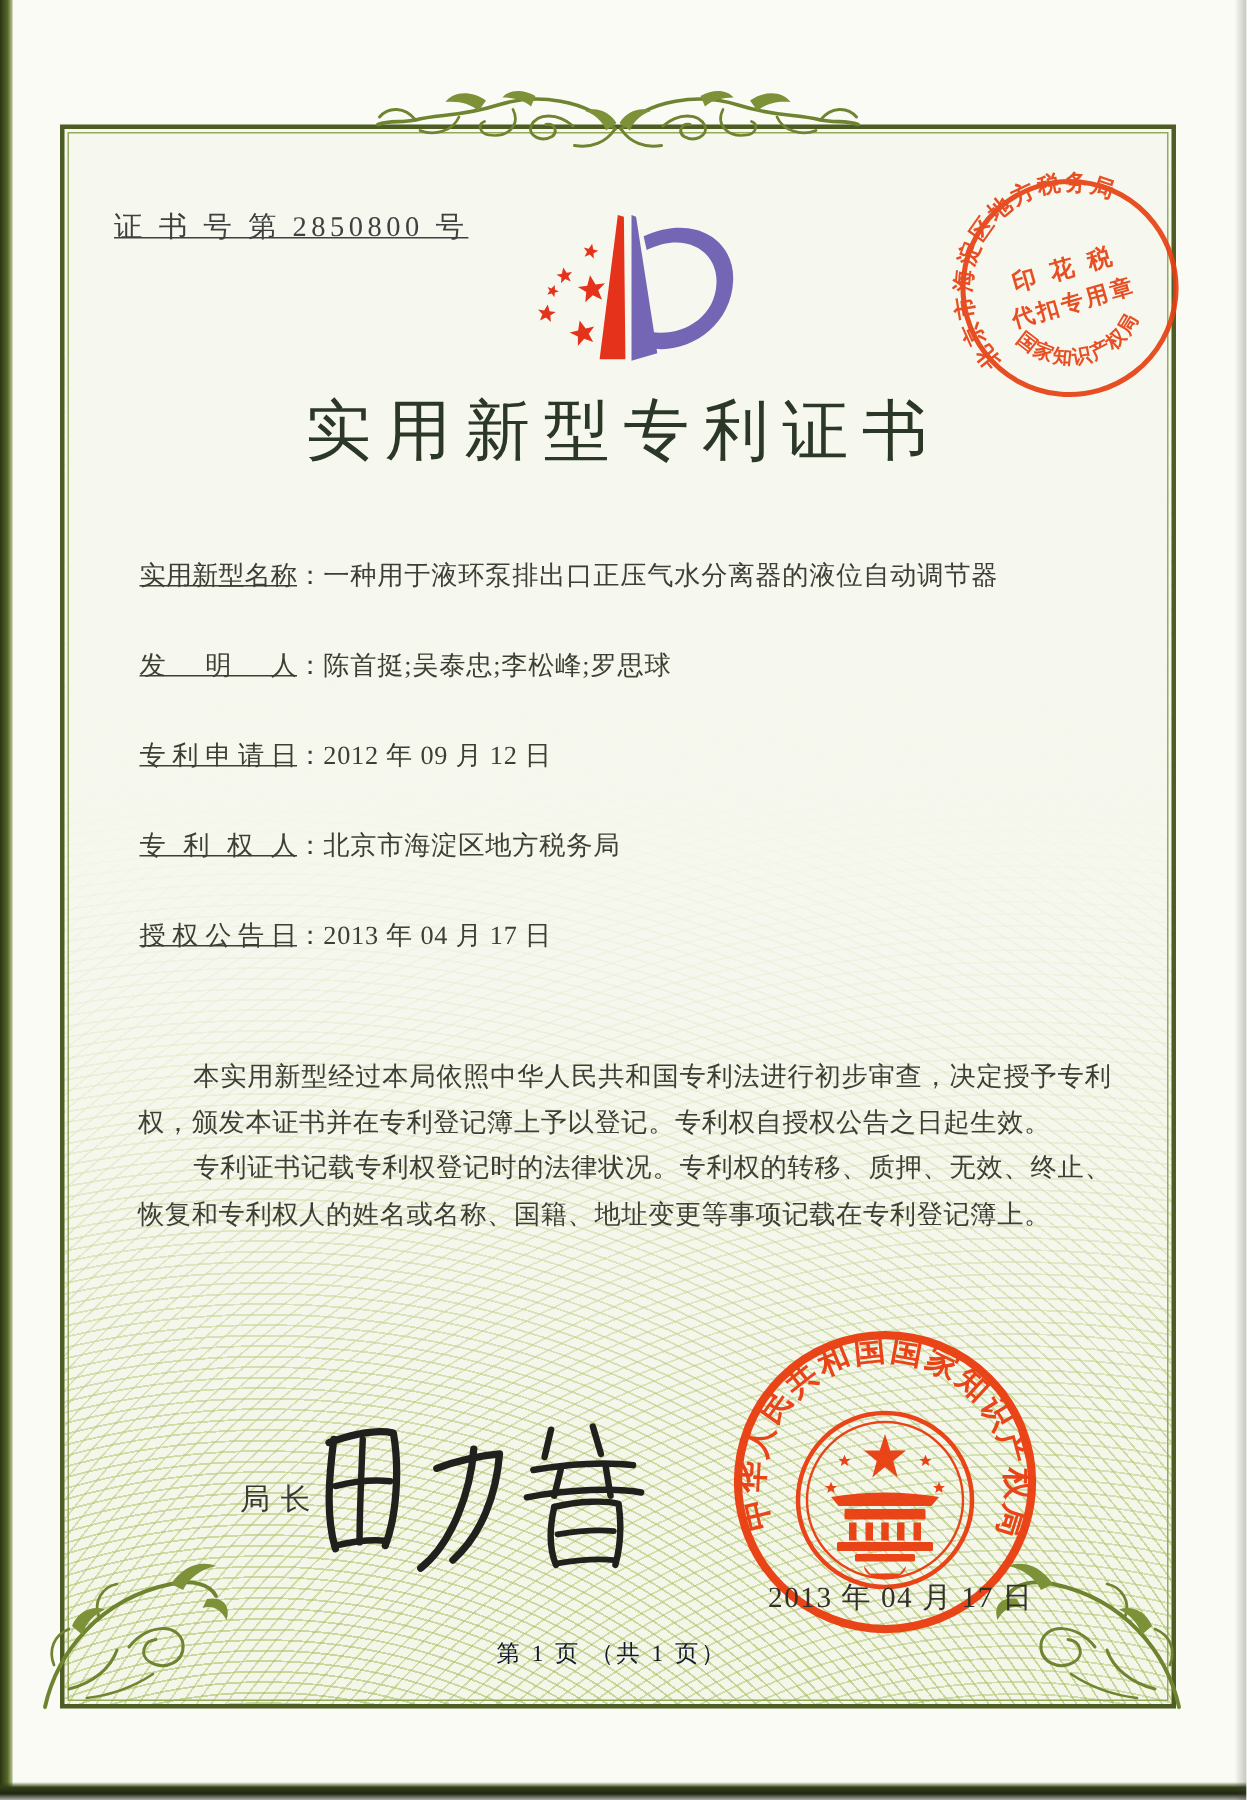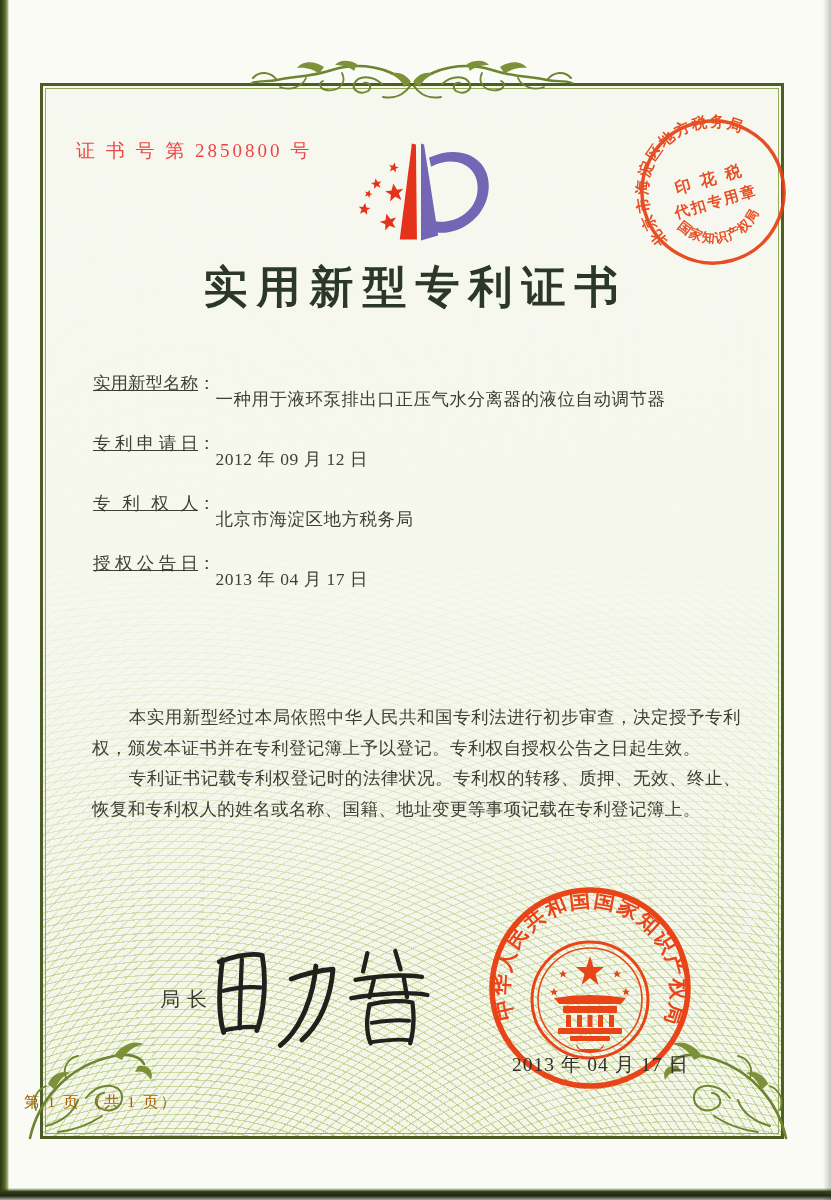--- a/index.html
+++ b/index.html
@@ -29,49 +29,49 @@
       repeating-radial-gradient(circle at 86% 136%,rgba(164,188,88,.45) 0px,rgba(164,188,88,.45) 1.2px,rgba(0,0,0,0) 1.2px,rgba(0,0,0,0) 8px),
       #f4f6ea;
   }
   .frame::before{content:"";position:absolute;inset:2px;border:1.5px solid #96a85a;pointer-events:none;}
 
   .ornament-top{position:absolute;left:242px;top:54px;z-index:3;}
   .flourish{position:absolute;z-index:3;}
   .flourish-bl{left:22px;top:1014px;}
   .flourish-br{left:664px;top:1014px;transform:scaleX(-1);}
 
-  .cert-no{position:absolute;left:76px;top:138px;font-size:19px;color:#ef4444;letter-spacing:3px;z-index:4;}
+  .cert-no{position:absolute;left:76px;top:138px;font-size:19px;color:#404040;letter-spacing:3px;z-index:4;text-decoration:underline;}
 
   .logo{position:absolute;left:336px;top:131px;z-index:4;}
 
   .title{
     position:absolute;left:0;right:0;top:258px;margin:0;text-align:center;
-    font-size:44px;font-weight:bold;color:#2c3827;letter-spacing:9px;z-index:4;
+    font-size:44px;font-weight:normal;color:#2c3827;letter-spacing:9px;z-index:4;
   }
 
   .fields{position:absolute;left:93px;right:92px;top:371px;z-index:4;}
   .field-row{height:60px;font-size:17.5px;color:#3e3e34;line-height:25px;white-space:nowrap;}
   .field-label{display:inline-block;width:105px;text-align:justify;text-align-last:justify;vertical-align:top;text-decoration:underline;}
   .field-colon{display:inline-block;vertical-align:top;}
-  .field-value{display:inline-block;vertical-align:top;letter-spacing:.5px;white-space:normal;max-width:560px;margin-top:16px;}
+  .field-value{display:inline-block;vertical-align:top;letter-spacing:.5px;white-space:normal;max-width:560px;}
 
   .paragraphs{position:absolute;left:92px;right:90px;top:702px;z-index:4;}
   .paragraphs p{margin:0;font-size:17.5px;line-height:30.5px;color:#3e3e34;
     text-align:justify;text-indent:2.1em;letter-spacing:.4px;font-family:Liberation Serif, serif;}
 
   .sign-title{position:absolute;left:150px;top:986px;font-size:20px;color:#3a3a31;letter-spacing:7px;z-index:5;margin-left:10px;}
   .signature{position:absolute;left:202px;top:936px;z-index:5;}
   .sr{position:absolute;width:1px;height:1px;overflow:hidden;opacity:0;}
 
   .tax-stamp{position:absolute;left:628px;top:104px;z-index:6;opacity:.92;}
   .office-seal{position:absolute;left:484px;top:882px;z-index:5;opacity:.95;}
   .seal-date{position:absolute;left:512px;top:1051px;z-index:6;font-size:19.5px;color:#33302a;letter-spacing:1px;white-space:nowrap;}
 
-  .footer-page{position:absolute;left:24px;width:744px;top:1092px;
-    font-size:15.5px;color:#a16207;letter-spacing:2px;z-index:4;}
+  .footer-page{position:absolute;left:36px;width:744px;top:1092px;text-align:center;
+    font-size:15.5px;color:#0f172a;letter-spacing:2px;z-index:4;}
 
   .orn{stroke:#6e8430;fill:none;stroke-linecap:round;}
   .orn-fill{fill:#7c9138;stroke:none;}
   .sig{stroke:#20201d;fill:none;stroke-linecap:round;stroke-linejoin:round;}
 </style>
 </head>
 <body>
 
 <div class="page">
 
@@ -138,20 +138,23 @@
       <use href="#st" transform="translate(28,77) scale(0.62) rotate(8)"></use>
       <use href="#st" transform="translate(52,90) scale(0.88) rotate(-14)"></use>
     </g>
   </svg>
 
   <h1 class="title">实用新型专利证书</h1>
 
   <div class="fields">
     <div class="field-row">
       <span class="field-label">实用新型名称</span><span class="field-colon">：</span><span class="field-value">一种用于液环泵排出口正压气水分离器的液位自动调节器</span>
+    </div>
+    <div class="field-row">
+      <span class="field-label">发明人</span><span class="field-colon">：</span><span class="field-value">陈首挺;吴泰忠;李松峰;罗思球</span>
     </div>
     <div class="field-row">
       <span class="field-label">专利申请日</span><span class="field-colon">：</span><span class="field-value">2012 年 09 月 12 日</span>
     </div>
     <div class="field-row">
       <span class="field-label">专利权人</span><span class="field-colon">：</span><span class="field-value">北京市海淀区地方税务局</span>
     </div>
     <div class="field-row">
       <span class="field-label">授权公告日</span><span class="field-colon">：</span><span class="field-value">2013 年 04 月 17 日</span>
     </div>

